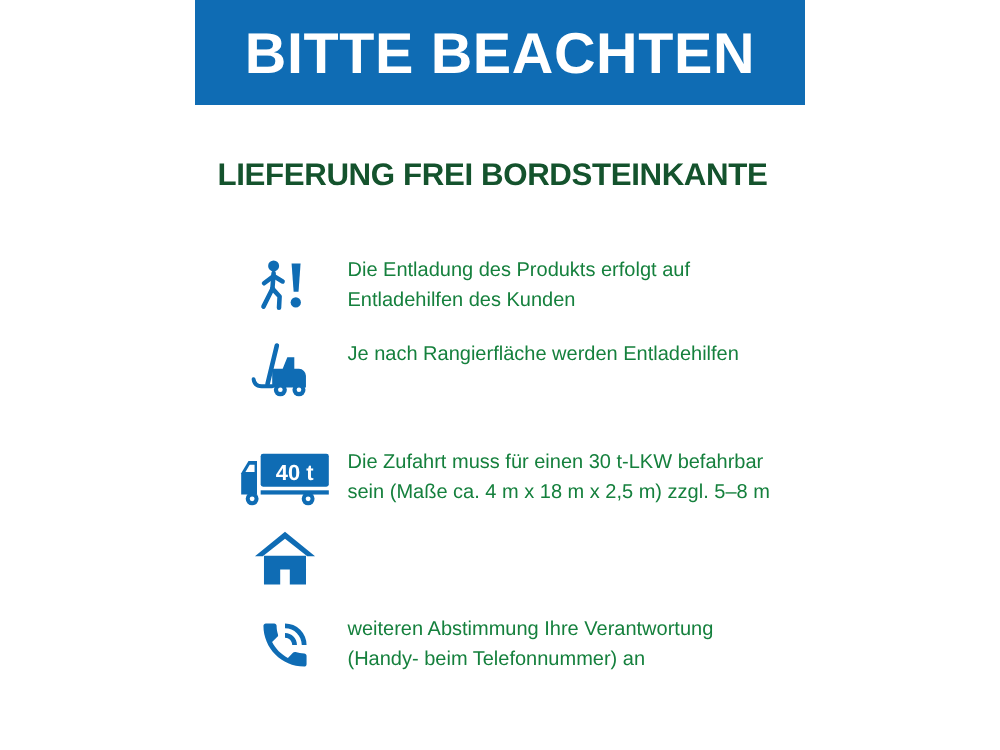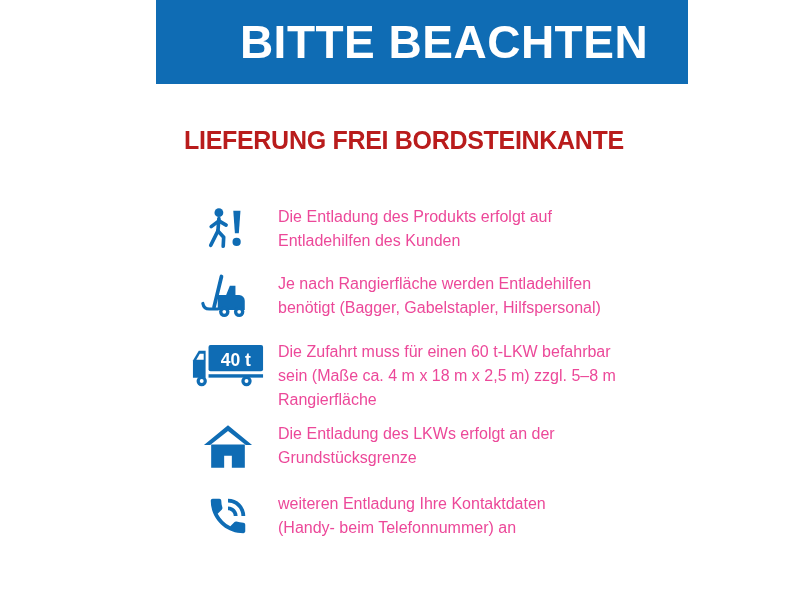--- a/index.html
+++ b/index.html
@@ -1,25 +1,25 @@
 <!DOCTYPE html>
 <html><head>
 <meta charset="utf-8">
 <style>
   html,body{margin:0;padding:0;background:#fff;}
   .page{position:relative;width:800px;height:600px;background:#ffffff;
         font-family:"Liberation Sans",sans-serif;overflow:hidden;}
   .banner{position:absolute;left:156px;top:0;width:488px;height:84px;
-          background:#0f6cb4;display:flex;align-items:center;justify-content:center;padding-left:44px;}
+          background:#0f6cb4;display:flex;align-items:center;justify-content:center;}
   .banner-title{color:#ffffff;font-weight:bold;font-size:46px;letter-spacing:.5px;white-space:nowrap;}
-  .heading{position:absolute;left:160px;top:126px;width:488px;text-align:center;
-           color:#b91c1c;font-weight:bold;font-size:25px;letter-spacing:-.3px;white-space:nowrap;}
+  .heading{position:absolute;left:150px;top:126px;width:488px;text-align:center;
+           color:#14532d;font-weight:bold;font-size:25px;letter-spacing:-.3px;white-space:nowrap;}
   .item{position:absolute;left:188px;display:flex;align-items:flex-start;}
   .iconbox{flex:0 0 80px;width:80px;height:48px;display:flex;align-items:center;justify-content:center;}
-  .text{margin-left:10px;color:#ec4899;font-size:16px;line-height:24px;}
+  .text{margin-left:10px;color:#15803d;font-size:16px;line-height:24px;}
   .text div{white-space:nowrap;}
   .ic{fill:#0f6cb4;}
   .ic-stroke{fill:none;stroke:#0f6cb4;stroke-linecap:round;stroke-linejoin:round;}
 </style>
 </head>
 <body>
 
 <div class="page">
 
   <div class="banner">
@@ -56,65 +56,59 @@
         <path class="ic-stroke" stroke-width="4" d="M22 3 L14 36"></path>
         <path class="ic" d="M18 39 V23 h9 l4 -10 h6 v10 h4 a6 6 0 0 1 6 6 v10 z"></path>
         <circle class="ic" cx="25" cy="41" r="5.6"></circle>
         <circle class="ic" cx="41" cy="41" r="5.6"></circle>
         <circle cx="25" cy="41" r="2" fill="#ffffff"></circle>
         <circle cx="41" cy="41" r="2" fill="#ffffff"></circle>
       </svg>
     </div>
     <div class="text">
       <div>Je nach Rangierfläche werden Entladehilfen</div>
-      <div>benötigt (Bagger, Gabelstapler, Hilfspersonal)</div>
     </div>
   </div>
 
-  <div class="item" style="top:340px">
+  <div class="item" style="top:358px">
     <div class="iconbox">
       <svg width="74" height="45" viewBox="0 0 76 46" aria-hidden="true">
         <rect class="ic" x="18" y="3" width="56" height="27" rx="2"></rect>
         <rect class="ic" x="18" y="33" width="56" height="3.5"></rect>
         <path class="ic" d="M2 36.5 V19 L8 9 h7 v27.5 z"></path>
         <path d="M5.5 18 l3.5 -6 h4 v6 z" fill="#ffffff"></path>
         <circle class="ic" cx="11" cy="40" r="5.3"></circle>
         <circle class="ic" cx="57" cy="40" r="5.3"></circle>
         <circle cx="11" cy="40" r="2" fill="#ffffff"></circle>
         <circle cx="57" cy="40" r="2" fill="#ffffff"></circle>
         <text x="46" y="24.5" text-anchor="middle" font-size="18" font-weight="bold" fill="#ffffff">40 t</text>
       </svg>
     </div>
     <div class="text">
-      <div>Die Zufahrt muss für einen 60 t-LKW befahrbar</div>
+      <div>Die Zufahrt muss für einen 30 t-LKW befahrbar</div>
       <div>sein (Maße ca. 4 m x 18 m x 2,5 m) zzgl. 5–8 m</div>
-      <div>Rangierfläche</div>
     </div>
   </div>
 
   <div class="item" style="top:422px">
     <div class="iconbox">
       <svg width="50" height="45" viewBox="0 0 52 46" aria-hidden="true">
         <path class="ic" d="M26 1 L51 21.5 H44.5 L26 6.8 L7.5 21.5 H1 Z"></path>
         <path class="ic" d="M8.5 21 H43.5 V45 H30 V32.5 H22 V45 H8.5 Z"></path>
       </svg>
-    </div>
-    <div class="text">
-      <div>Die Entladung des LKWs erfolgt an der</div>
-      <div>Grundstücksgrenze</div>
     </div>
   </div>
 
   <div class="item" style="top:492px">
     <div class="iconbox">
       <svg width="46" height="46" viewBox="0 0 24 24" aria-hidden="true">
         <path class="ic" d="M19 12h2a9 9 0 0 0-9-9v2c3.87 0 7 3.13 7 7z"></path>
         <path class="ic" d="M15 12h2c0-2.76-2.24-5-5-5v2c1.66 0 3 1.34 3 3z"></path>
         <path class="ic" d="M6.62 10.79c1.44 2.83 3.76 5.14 6.59 6.59l2.2-2.21c.27-.27.67-.36 1.02-.24 1.12.37 2.33.57 3.57.57.55 0 1 .45 1 1V20c0 .55-.45 1-1 1-9.39 0-17-7.61-17-17 0-.55.45-1 1-1h3.5c.55 0 1 .45 1 1 0 1.25.2 2.45.57 3.57.11.35.03.74-.24 1.02l-2.21 2.2z"></path>
       </svg>
     </div>
     <div class="text">
-      <div>weiteren Entladung Ihre Kontaktdaten</div>
+      <div>weiteren Abstimmung Ihre Verantwortung</div>
       <div>(Handy- beim Telefonnummer) an</div>
     </div>
   </div>
 
 </div>
 
 </body></html>

